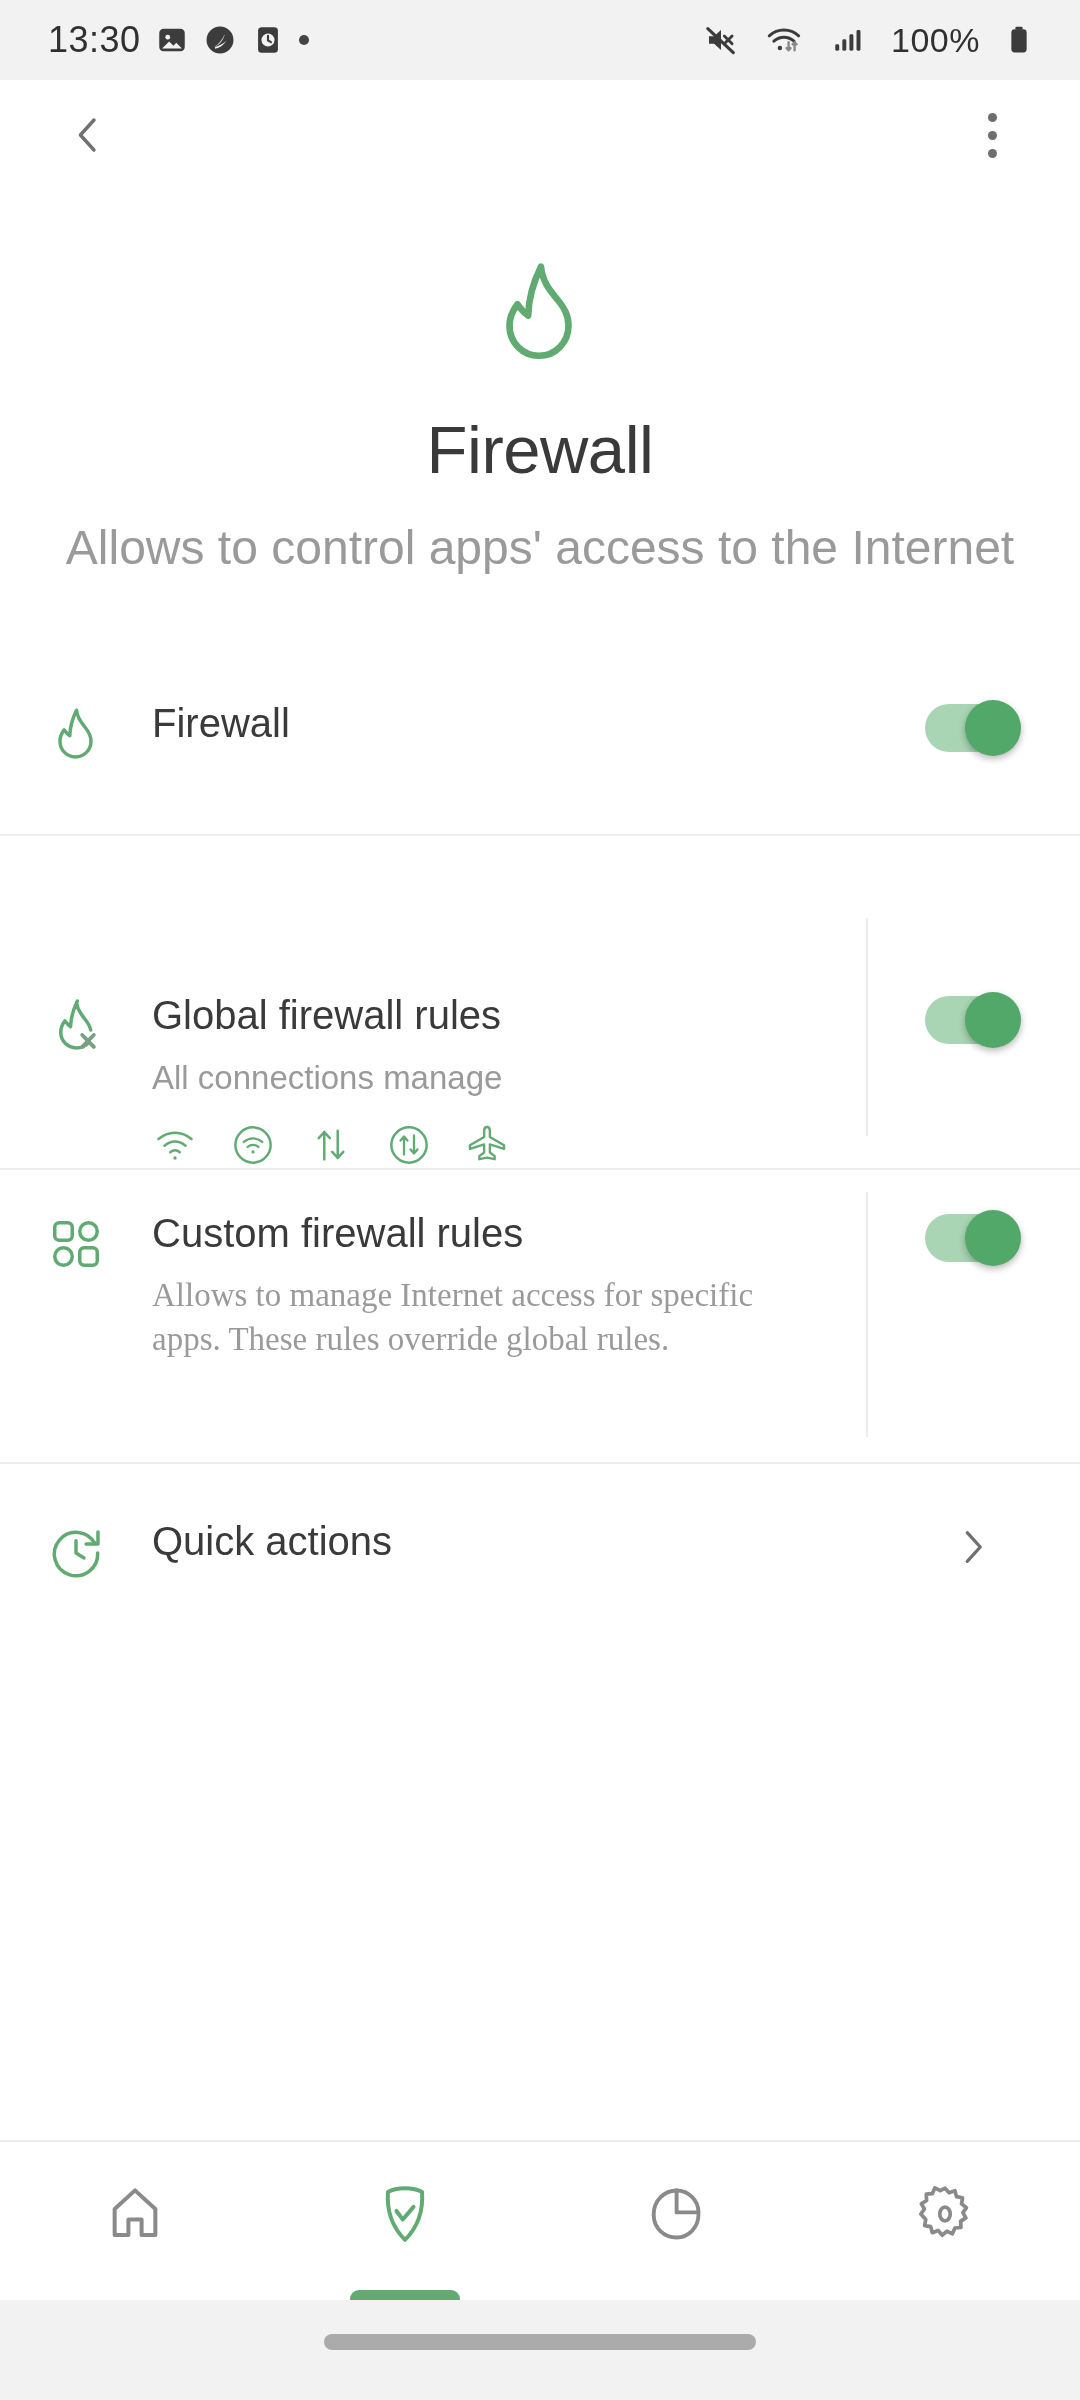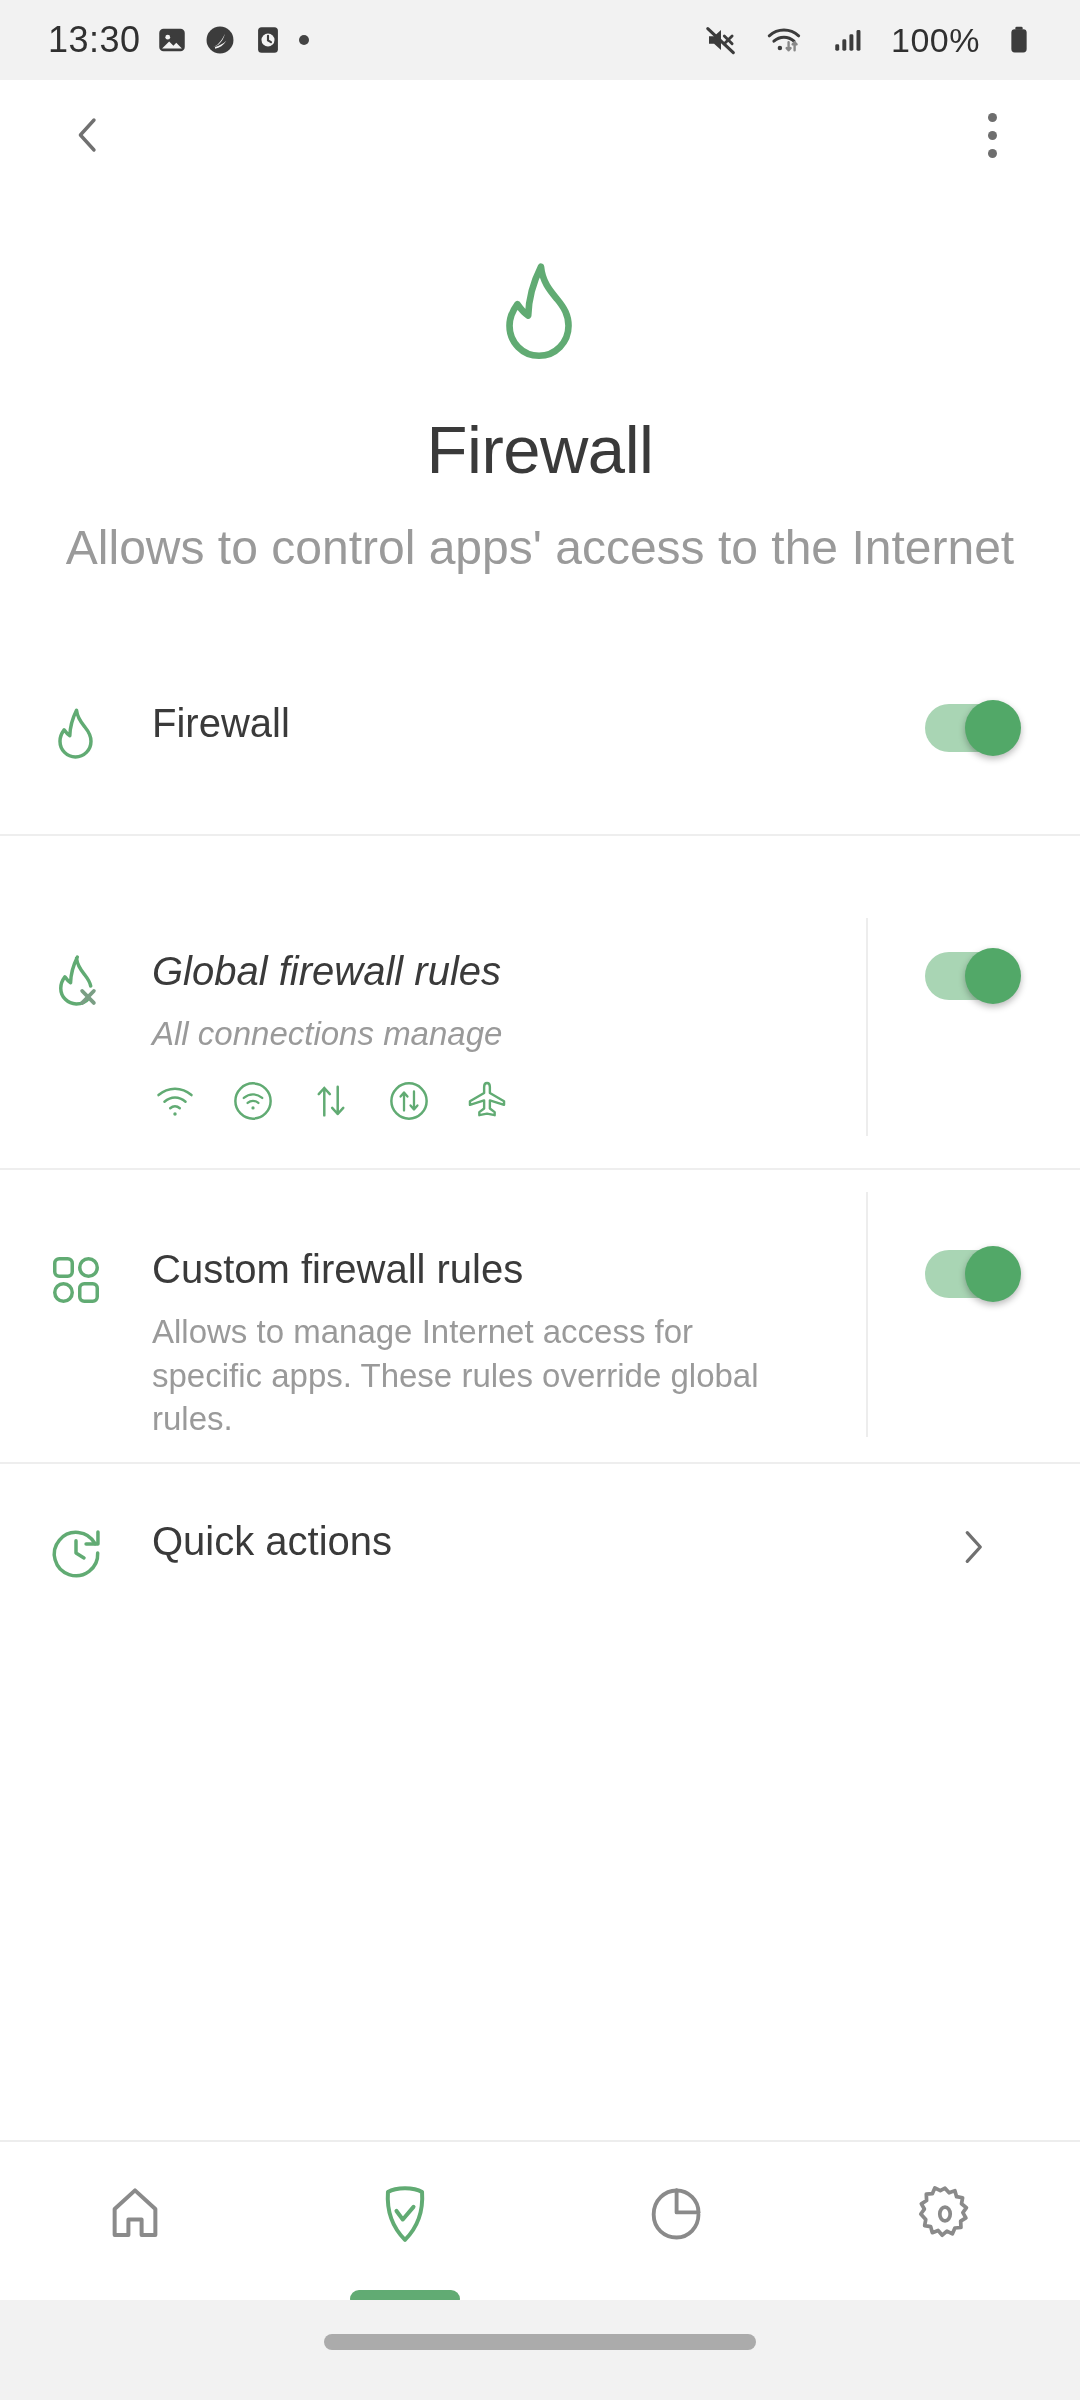--- a/index.html
+++ b/index.html
@@ -173,21 +173,21 @@
     <div class="toggle-wrap">
       <div class="toggle">
         <div class="track"></div>
         <div class="thumb"></div>
       </div>
     </div>
   </div>
 
   <div class="divider" style="top:834px;"></div>
 
-  <div class="row" style="top:948px;font-style:italic;">
+  <div class="row" style="top:992px;">
     <div class="row-icon">
       <svg width="62" height="62" viewBox="0 0 24 24">
         <path d="M12.2 2.4c.3 3.1 1.9 4.9 3.3 6.6 1.1 1.4 1.9 2.6 2.2 4.2M17 17.9c-1.1 1.4-2.9 2.2-4.9 2.2-3.3 0-6-2.7-6-6.1 0-1.9.7-3.2 1.6-4.4.7 1 1.3 1.8 2.2 2.3.1-3.6 1.1-6.9 2.6-9.9" fill="none" stroke="#61ab73" stroke-width="1.35" stroke-linejoin="round" stroke-linecap="round"></path>
         <path d="M14.4 15.1l4.5 4.6M18.9 15.1l-4.5 4.6" stroke="#7a9e84" stroke-width="1.5" stroke-linecap="round"></path>
       </svg>
     </div>
     <div class="row-body">
       <div class="row-title">Global firewall rules</div>
       <div class="row-desc">All connections manage</div>
       <div class="chip-row">
@@ -221,32 +221,32 @@
       <div class="toggle">
         <div class="track"></div>
         <div class="thumb"></div>
       </div>
     </div>
   </div>
   <div class="vdivider" style="left:866px; top:918px; height:218px;"></div>
 
   <div class="divider" style="top:1168px;"></div>
 
-  <div class="row" style="top:1210px;margin-top:36px;">
+  <div class="row" style="top:1210px;">
     <div class="row-icon">
       <svg width="60" height="60" viewBox="0 0 24 24">
         <rect x="3.5" y="3.5" width="7" height="7" rx="1.8" fill="none" stroke="#61ab73" stroke-width="1.4"></rect>
         <rect x="13.5" y="3.5" width="7" height="7" rx="3.5" fill="none" stroke="#61ab73" stroke-width="1.4"></rect>
         <rect x="3.5" y="13.5" width="7" height="7" rx="3.5" fill="none" stroke="#61ab73" stroke-width="1.4"></rect>
         <rect x="13.5" y="13.5" width="7" height="7" rx="1.8" fill="none" stroke="#61ab73" stroke-width="1.4"></rect>
       </svg>
     </div>
     <div class="row-body">
       <div class="row-title">Custom firewall rules</div>
-      <div class="row-desc" style="max-width:660px;">Allows to manage Internet access for specific apps. These rules override global rules.</div>
+      <div class="row-desc" style="max-width:660px;font-family:Liberation Serif, serif;">Allows to manage Internet access for specific apps. These rules override global rules.</div>
     </div>
     <div class="toggle-wrap">
       <div class="toggle">
         <div class="track"></div>
         <div class="thumb"></div>
       </div>
     </div>
   </div>
   <div class="vdivider" style="left:866px; top:1192px; height:245px;"></div>
 

